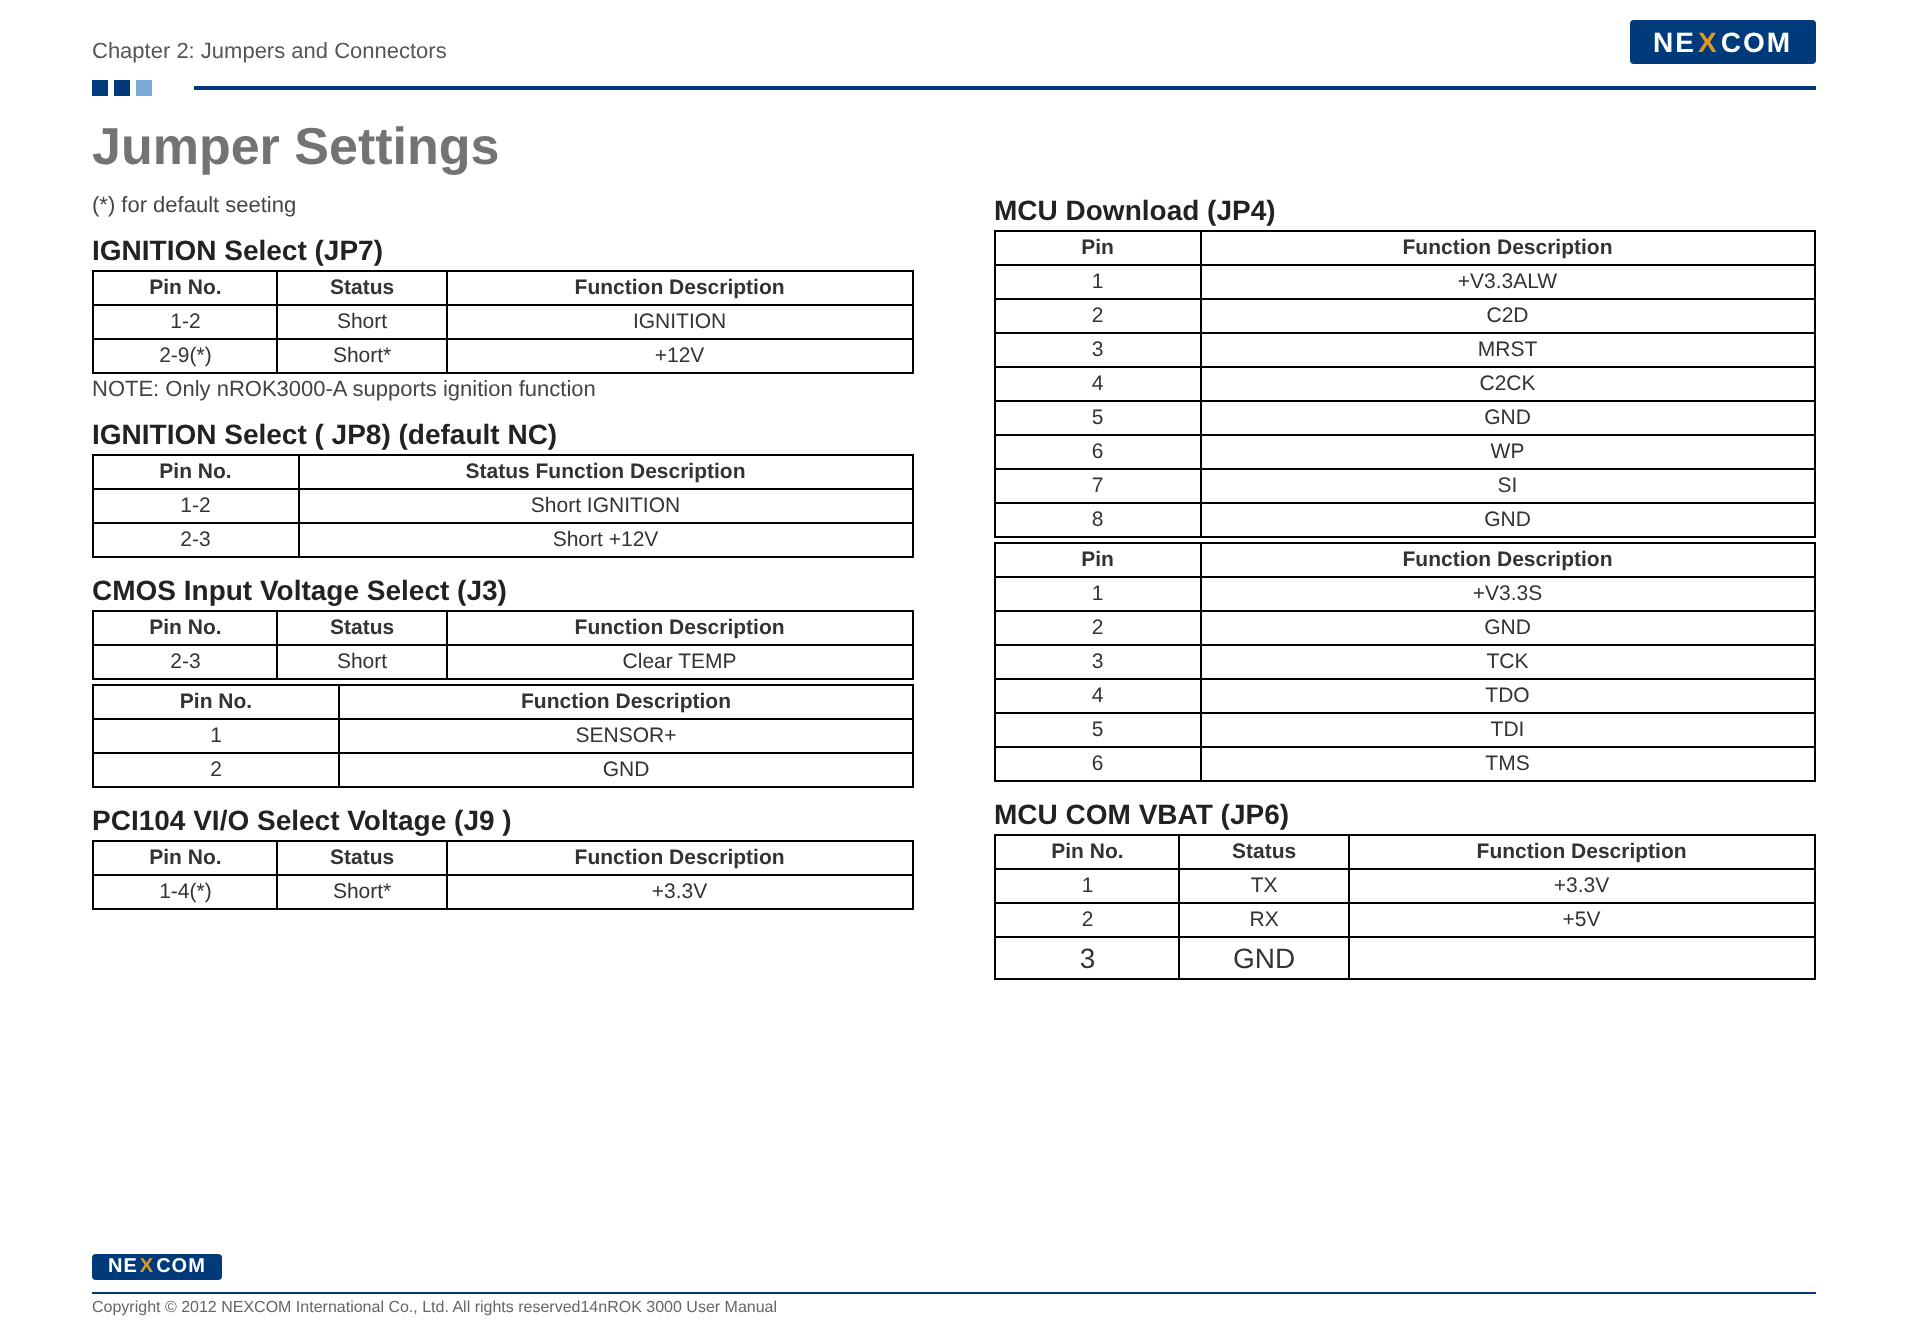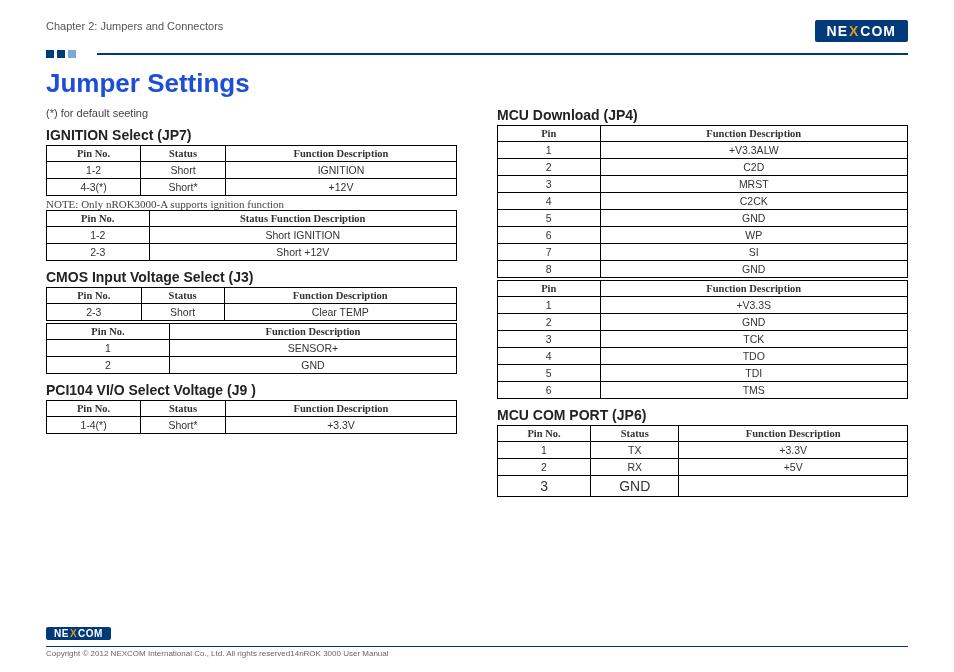--- a/index.html
+++ b/index.html
@@ -8,22 +8,22 @@
     background: #fff;
     color: #333;
     width: 954px;
     height: 672px;
     position: relative;
     padding: 0 46px;
   }
   .header {
     display: flex;
     justify-content: space-between;
-    align-items: flex-start;
-    padding-top: 20px;
+    align-items: flex-end;
+    padding-top: 10px;
     padding-bottom: 4px;
   }
   .chapter {
     font-size: 11px;
     color: #555;
   }
   .logo {
     background: #003a7a;
     color: #fff;
     font-weight: bold;
@@ -35,21 +35,21 @@
     align-items: center;
   }
   .logo .x { color: #d92; margin: 0 1px; }
   .rule-row { display:flex; align-items:center; margin-top:4px; margin-bottom:10px; }
   .sq { width:8px; height:8px; background:#003a7a; margin-right:3px; }
   .sq.light { background:#7aa9d6; }
   .hr { flex:1; height:2px; background:#003a7a; }
   h1.title {
     font-size: 26px;
     font-weight: 700;
-    color: #1d4ed8;
+    color: #737373;
     margin: 10px 0 8px 0;
   }
   .columns { display:flex; gap:40px; }
   .col { flex:1; }
   .note-default { font-size:11px; color:#444; margin-bottom:4px; }
   .sect-title {
     font-size: 14px;
     font-weight: 700;
     color: #222;
     margin-top: 8px;
@@ -59,22 +59,22 @@
     width: 100%;
     border-collapse: collapse;
     font-size: 10.5px;
     margin-bottom: 2px;
   }
   table.jt th, table.jt td {
     border: 1px solid #000;
     padding: 2px 4px;
     text-align: center;
   }
-  table.jt th { font-weight:700;font-family:Liberation Serif, serif; }
-  .note-text { font-size:11px; color:#444; margin-top:2px;font-family:Liberation Serif, serif; }
+  table.jt th { font-weight:700; }
+  .note-text { font-size:11px; color:#444; margin-top:2px; }
 
   
   .footer-wrap {
     position:absolute;
     bottom:14px;
     left:46px; right:46px;
   }
   .footer-rule { height:1.5px; background:#003a7a; margin-top:4px; }
   .footer-row {
     display:flex;
@@ -130,28 +130,29 @@
         <th>Pin No.</th>
         <th>Status</th>
         <th>Function Description</th>
       </tr>
       <tr>
         <td>1-2</td>
         <td>Short</td>
         <td>IGNITION</td>
       </tr>
       <tr>
-        <td>4-3(*)</td>
+        <td>2-9(*)</td>
         <td>Short*</td>
         <td>+12V</td>
       </tr>
     </tbody>
       </table>
     <div class="note-text">NOTE: Only nROK3000-A supports ignition function</div>
 
+    <div class="sect-title">IGNITION Select ( JP8)   (default NC)</div>
     <table class="jt">
       <tbody>
           <tr>
         <th style="width:25%">Pin No.</th>
         <th>Status Function Description</th>
       </tr>
       <tr>
         <td>1-2</td>
         <td>Short IGNITION</td>
       </tr>
@@ -282,21 +283,21 @@
             <td>5</td>
             <td>TDI</td>
           </tr>
       <tr>
             <td>6</td>
             <td>TMS</td>
           </tr>
     </tbody>
       </table>
 
-    <div class="sect-title">MCU COM PORT (JP6)</div>
+    <div class="sect-title">MCU COM VBAT (JP6)</div>
     <table class="jt">
       <tbody>
           <tr>
         <th>Pin No.</th>
         <th>Status</th>
         <th>Function Description</th>
       </tr>
       <tr>
         <td>1</td>
         <td>TX</td>

